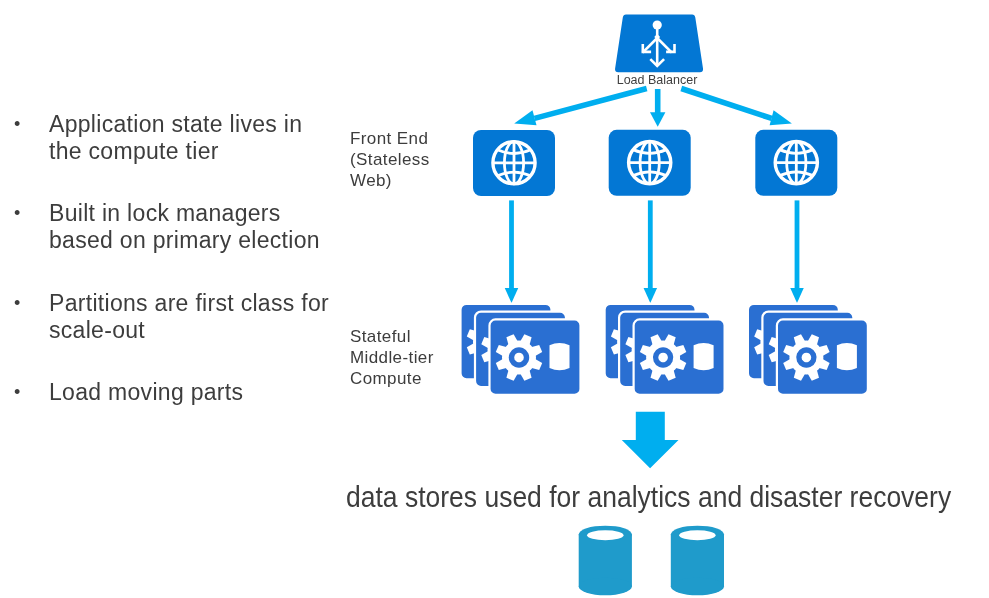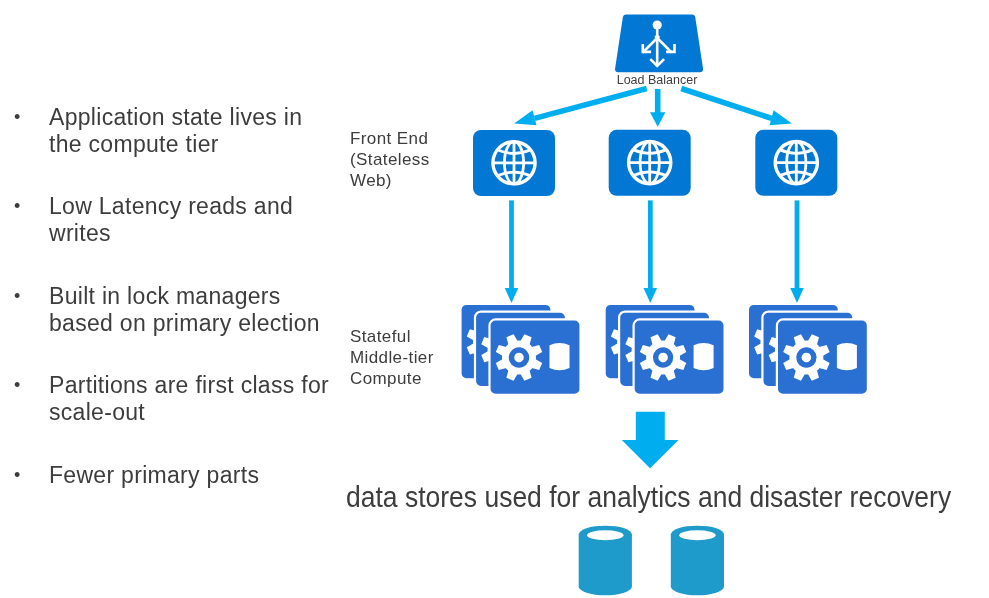--- a/index.html
+++ b/index.html
@@ -1,35 +1,34 @@
 <!DOCTYPE html>
 <html><head>
 <meta charset="utf-8">
 <style>
   html,body{margin:0;padding:0;}
   body{width:989px;height:598px;background:#ffffff;overflow:hidden;position:relative;
        font-family:"Liberation Sans", sans-serif;}
   .bullets{position:absolute;left:0;top:104px;width:360px;color:#3d3d3d;}
-  .bi{position:relative;padding-left:49px;font-size:23px;letter-spacing:0.3px;line-height:26.8px;margin-bottom:35.8px;}
+  .bi{position:relative;padding-left:49px;font-size:23px;letter-spacing:0.3px;line-height:26.8px;margin-bottom:35.8px;margin-top:7px;}
   .bi:before{content:"\2022";position:absolute;left:14px;top:0;font-size:18px;letter-spacing:0;}
   .lbl{position:absolute;left:350px;color:#3d3d3d;font-size:17px;line-height:21.2px;letter-spacing:0.4px;}
   #lbl1{top:128px;}
   #lbl2{top:326px;}
   #bigtext{position:absolute;left:346px;top:481.5px;color:#3d3d3d;font-size:30px;line-height:30px;
            white-space:nowrap;transform:scaleX(0.883);transform-origin:0 0;}
   svg{position:absolute;left:0;top:0;}
 </style>
 </head>
 <body>
 <div class="bullets">
   <div class="bi">Application state lives in<br>the compute tier</div>
-  <div class="bi">Low Latency reads and<br>writes</div>
   <div class="bi">Built in lock managers<br>based on primary election</div>
   <div class="bi">Partitions are first class for<br>scale-out</div>
-  <div class="bi">Fewer primary parts</div>
+  <div class="bi">Load moving parts</div>
 </div>
 <div class="lbl" id="lbl1">Front End<br>(Stateless<br>Web)</div>
 <div class="lbl" id="lbl2">Stateful<br>Middle-tier<br>Compute</div>
 <div id="bigtext">data stores used for analytics and disaster recovery</div>
 
 <svg width="989" height="598" viewBox="0 0 989 598">
 <defs>
   <g id="globebox">
     <rect x="0" y="0" width="82" height="66" rx="8" fill="#0377d4"></rect>
     <g stroke="#ffffff" fill="none">

